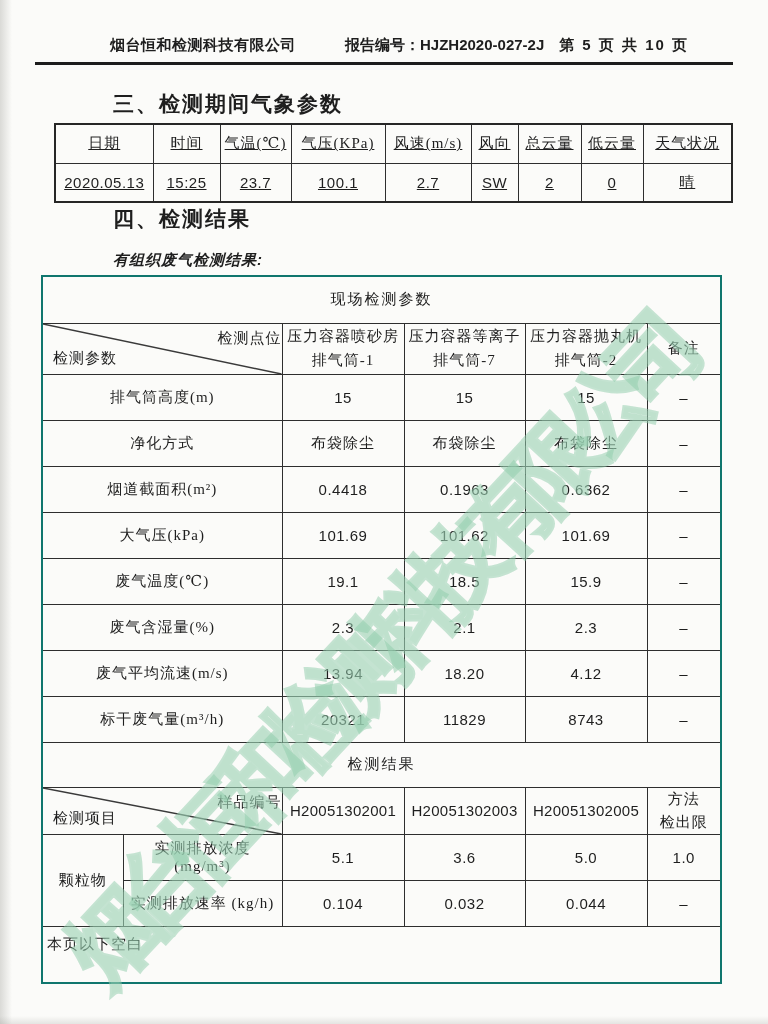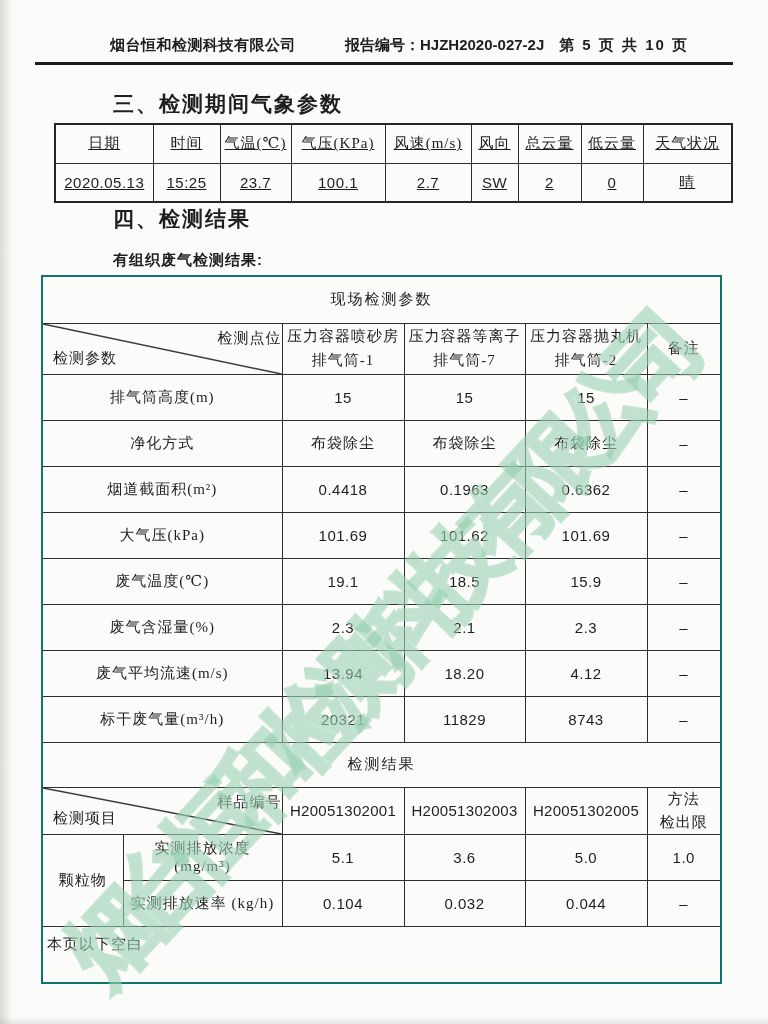--- a/index.html
+++ b/index.html
@@ -39,21 +39,21 @@
   .section-title{
     position:absolute;left:113px;z-index:2;
     font-family:"Liberation Sans","DejaVu Sans",sans-serif;
     font-weight:700;font-size:21px;letter-spacing:2px;
   }
   .t3{top:90px;}
   .t4{top:205px;}
   .subtitle{
     position:absolute;left:113px;top:251px;z-index:2;
     font-family:"Liberation Sans","DejaVu Sans",sans-serif;
-    font-weight:700;font-size:15px;letter-spacing:1px;
+    font-weight:700;font-size:15px;letter-spacing:1px;font-style:italic;
   }
 
   table{border-collapse:collapse;table-layout:fixed;z-index:2;position:absolute;background:transparent;}
   td,th{border:1.5px solid #2e2e2e;text-align:center;vertical-align:middle;
     font-weight:400;font-size:15px;padding:0 2px;overflow:hidden;}
   .weather{left:54px;top:123px;width:677px;border:2px solid #262626;text-decoration:underline;}
   .weather tr{height:39px;}
   .main{left:41px;top:275px;width:679px;border:2px solid #0f766e;}
 
   .num{font-family:"Liberation Sans","DejaVu Sans",sans-serif;letter-spacing:0.5px;}

